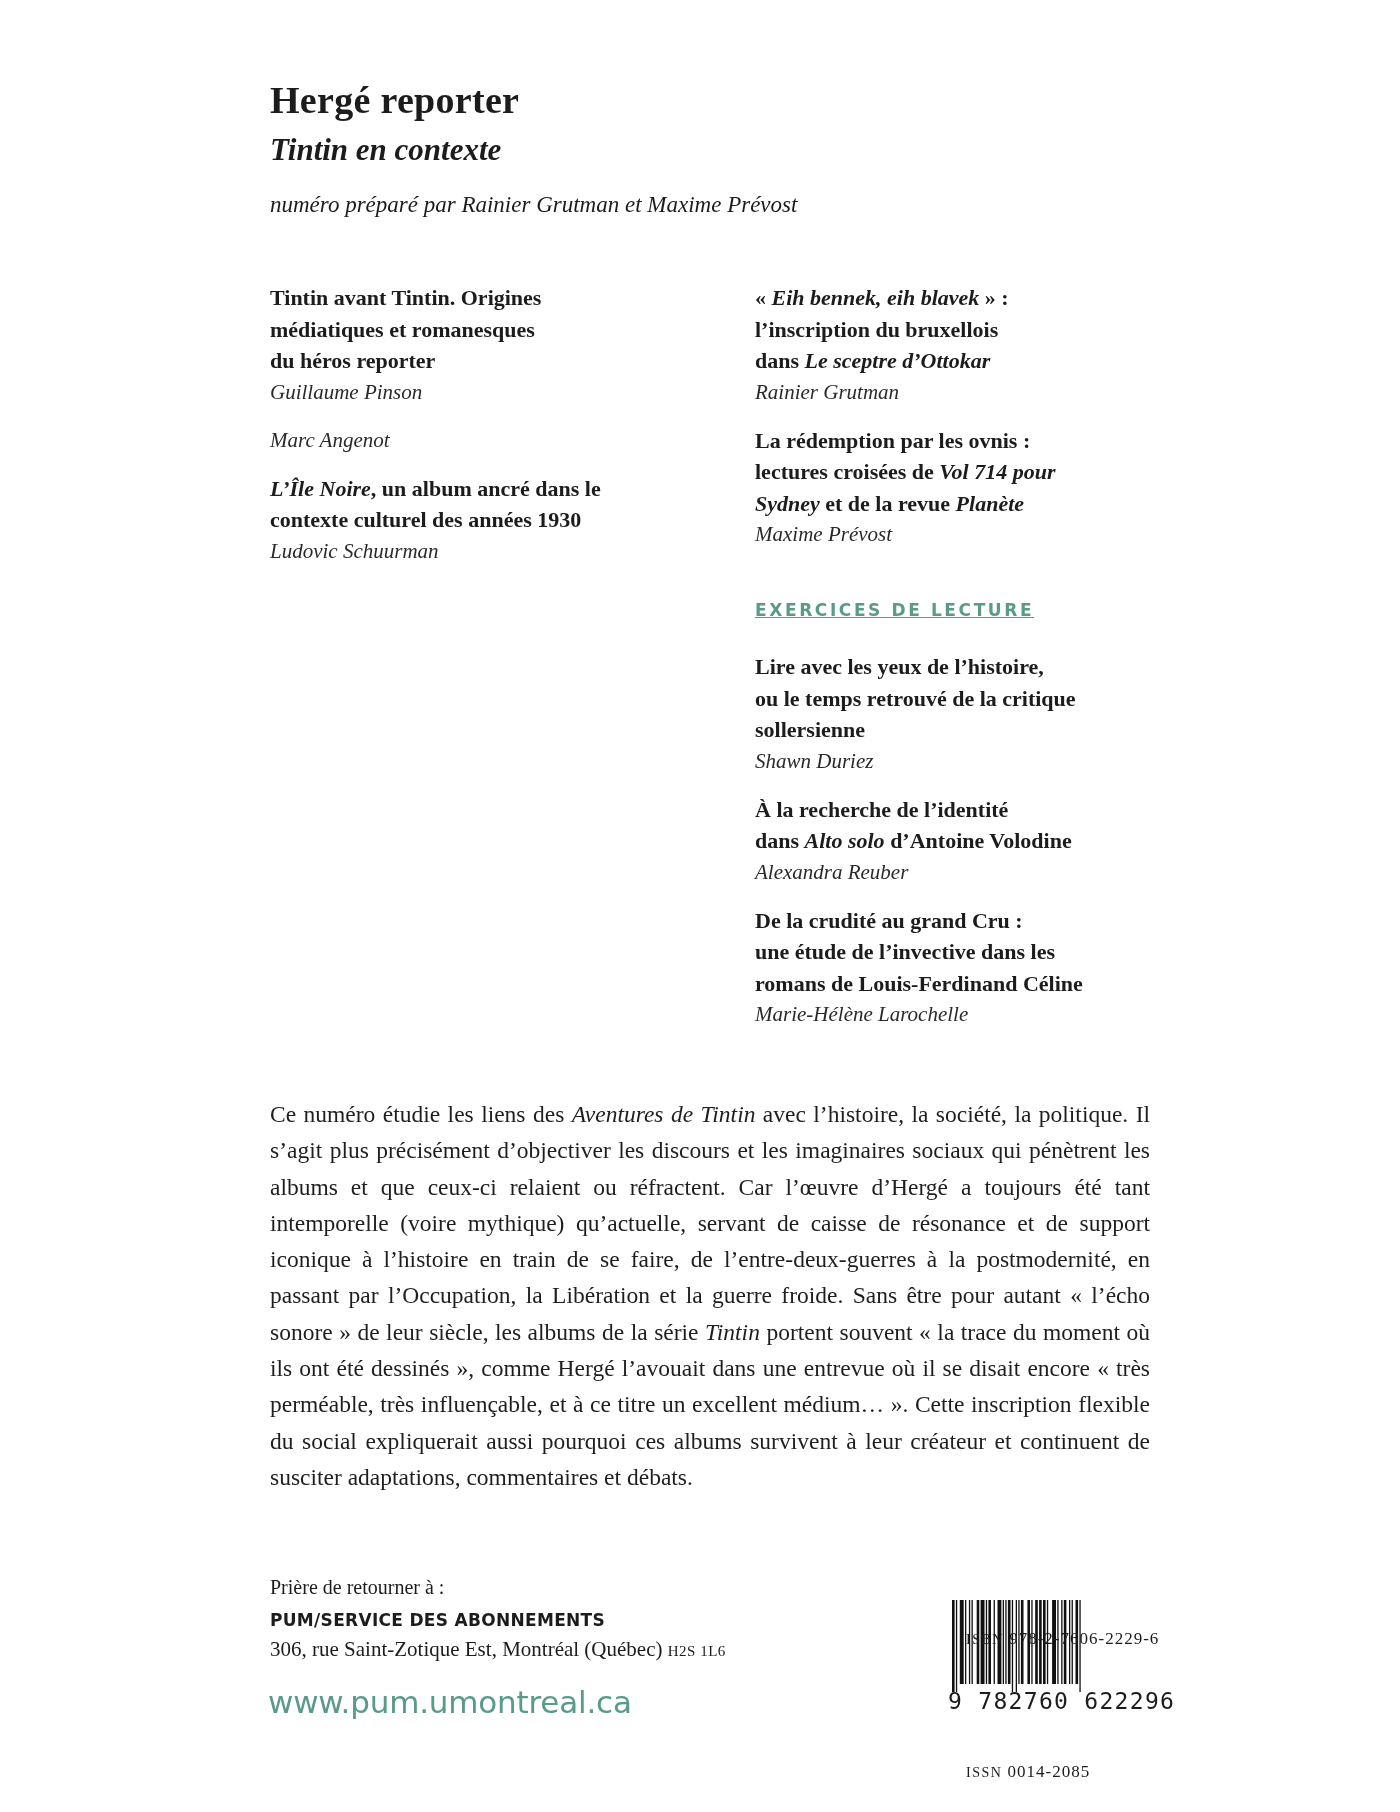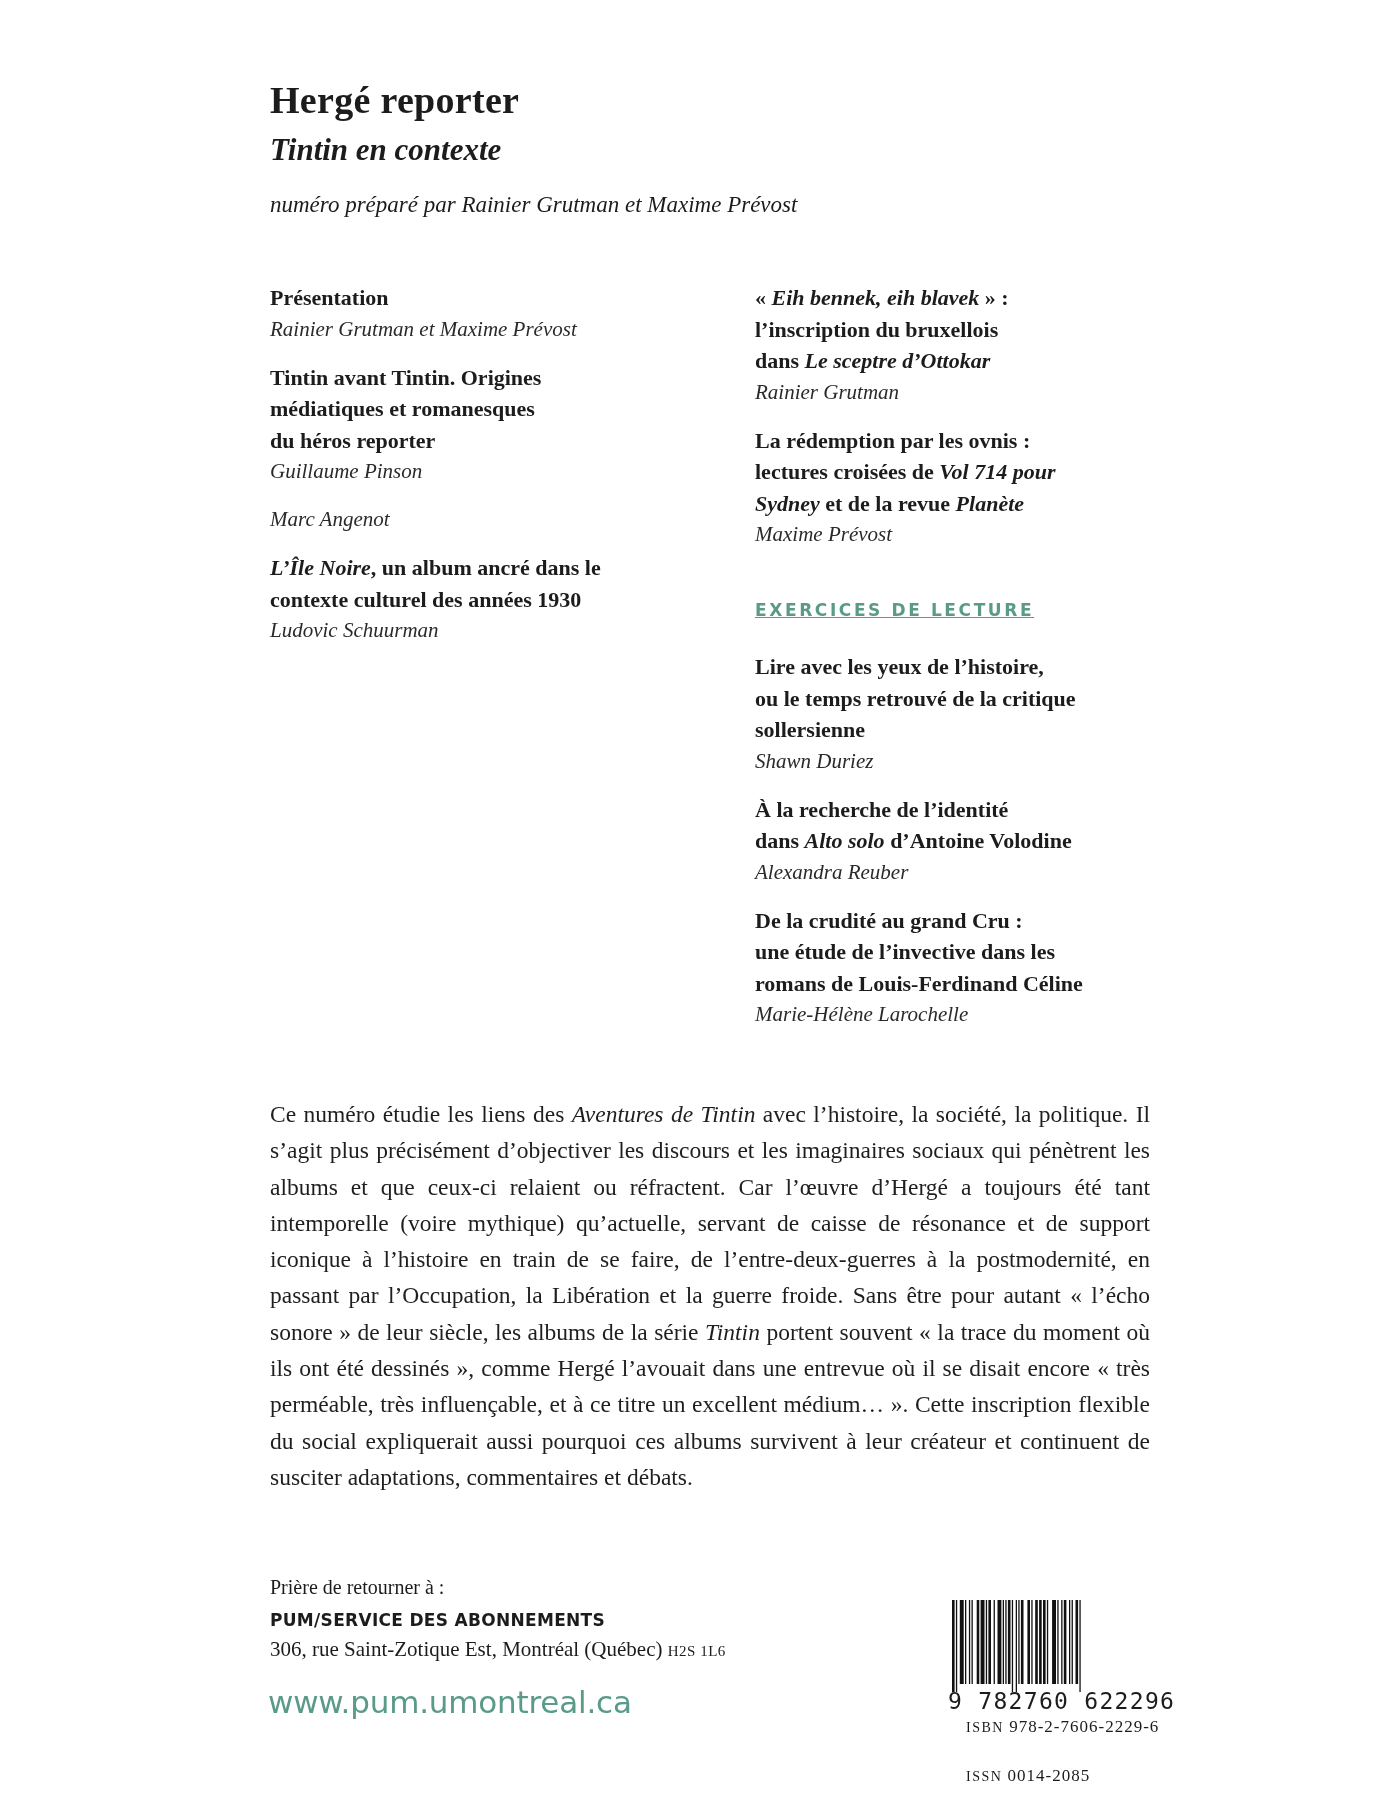--- a/index.html
+++ b/index.html
@@ -38,36 +38,32 @@
 
   #return-label { left: 270px; top: 1574px; font-size: 20px; line-height: 26px; }
   #service { left: 270px; top: 1609px; font-family: "DejaVu Sans", sans-serif; font-weight: bold; font-size: 17px; letter-spacing: 0.3px; line-height: 22px; }
   #address { left: 270px; top: 1635px; font-size: 21px; line-height: 28px; white-space: nowrap; }
   #address .sc { font-size: 15px; letter-spacing: 0.5px; }
   #website { left: 268px; top: 1682px; font-family: "DejaVu Sans", "Liberation Sans", sans-serif; font-size: 31px; color: #5a9a88; letter-spacing: -0.2px; line-height: 40px; }
 
   #barcode { left: 948px; top: 1600px; width: 190px; height: 110px; }
   #barcode svg { display: block; }
   #barcode-digits { left: 948px; top: 1688px; font-family: "DejaVu Sans Mono", monospace; font-size: 23px; letter-spacing: 1.3px; line-height: 26px; background: transparent; white-space: nowrap; }
-  #isbn { left: 966px; top: 1716px; font-size: 17px; letter-spacing: 1px; line-height: 22px; white-space: nowrap; }
-  #issn { left: 966px; top: 1761px; font-size: 17px; letter-spacing: 1px; line-height: 30px; white-space: nowrap; }
+  #isbn { left: 966px; top: 1628px; font-size: 17px; letter-spacing: 1px; line-height: 22px; white-space: nowrap; }
+  #issn { left: 966px; top: 1761px; font-size: 17px; letter-spacing: 1px; line-height: 22px; white-space: nowrap; }
   .smallcaps { font-size: 14px; letter-spacing: 1.5px; }
 </style>
 </head>
 <body>
 
 <div class="abs" id="title">Hergé reporter</div>
 <div class="abs" id="subtitle">Tintin en contexte</div>
 <div class="abs" id="editors">numéro préparé par Rainier Grutman et Maxime Prévost</div>
 
 <div class="col" id="col-left">
-    <div class="entry">
-      <div class="t"><span>Présentation</span></div>
-      <div class="a">Rainier Grutman et Maxime Prévost</div>
-    </div>
     <div class="entry">
       <div class="t"><span>Tintin avant Tintin. Origines</span><br><span>médiatiques et romanesques</span><br><span>du héros reporter</span></div>
       <div class="a">Guillaume Pinson</div>
     </div>
     <div class="entry">
       <div class="a">Marc Angenot</div>
     </div>
     <div class="entry">
       <div class="t"><i>L’Île Noire</i><span>, un album ancré dans le</span><br><span>contexte culturel des années 1930</span></div>
       <div class="a">Ludovic Schuurman</div>

